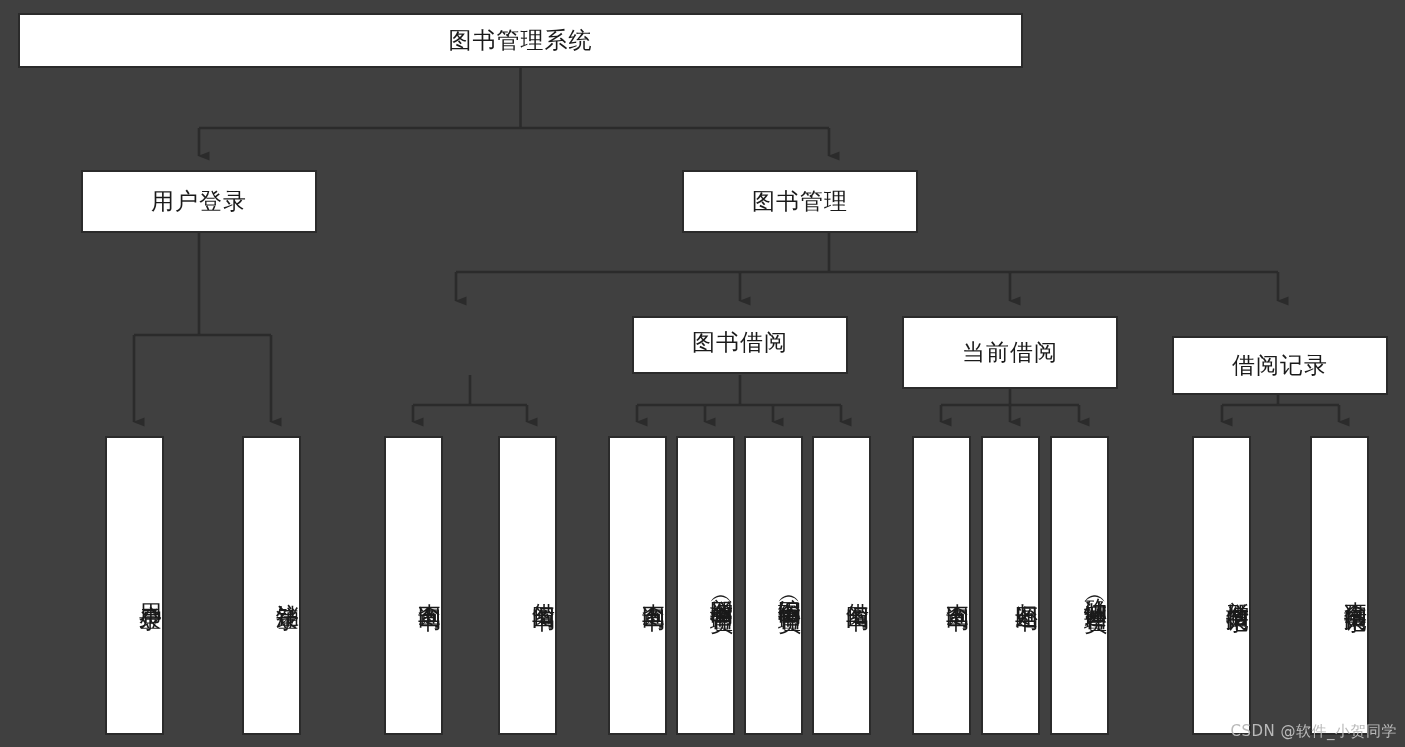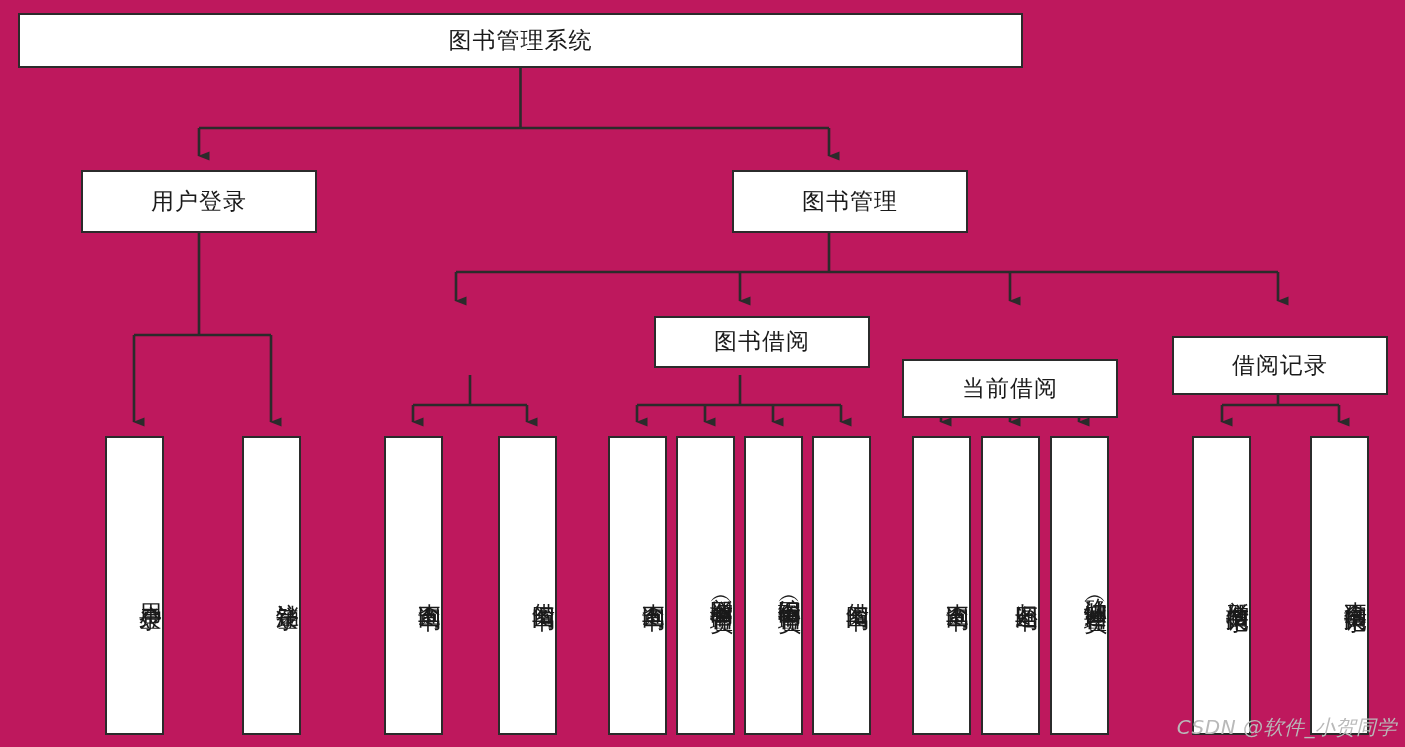--- a/index.html
+++ b/index.html
@@ -8,21 +8,21 @@
     padding: 0;
     background: #ffffff;
   }
   body {
     font-family: "DejaVu Sans", "Liberation Sans", sans-serif;
   }
   #diagram-root {
     position: relative;
     width: 1405px;
     height: 747px;
-    background: #be185d;
+    background: #404040;
     overflow: hidden;
   }
   svg.connector-layer {
     position: absolute;
     left: 0;
     top: 0;
     width: 1405px;
     height: 747px;
     pointer-events: none;
   }
@@ -56,25 +56,24 @@
     text-orientation: upright;
     white-space: nowrap;
   }
   .node-label {
     display: block;
   }
   #watermark {
     position: absolute;
     right: 8px;
     bottom: 6px;
-    font-size: 20px;
+    font-size: 15px;
     color: #b9b9b9;
     letter-spacing: 0.5px;
     white-space: nowrap;
-    font-style: italic;
   }
 </style>
 </head>
 <body>
 
 <div id="diagram-root">
 
   <svg class="connector-layer" viewBox="0 0 1405 747" xmlns="http://www.w3.org/2000/svg">
     <defs>
       <marker id="arrowhead" markerWidth="10" markerHeight="12" refX="4.6" refY="10.5" orient="auto" markerUnits="userSpaceOnUse">
@@ -138,30 +137,30 @@
   </svg>
 
   <div class="node horizontal" style="left:18px; top:13px; width:1005px; height:55px;">
     <span class="node-label">图书管理系统</span>
   </div>
 
   <div class="node horizontal" style="left:81px; top:170px; width:236px; height:63px;">
     <span class="node-label">用户登录</span>
   </div>
 
-  <div class="node horizontal" style="left:732px; top:170px; width:236px; height:63px;">
+  <div class="node horizontal" style="left:682px; top:170px; width:236px; height:63px;">
     <span class="node-label">图书管理</span>
   </div>
 
 
-  <div class="node horizontal" style="left:654px; top:316px; width:216px; height:52px;">
+  <div class="node horizontal" style="left:632px; top:316px; width:216px; height:58px;font-family:Liberation Mono, monospace;">
     <span class="node-label">图书借阅</span>
   </div>
 
-  <div class="node horizontal" style="left:902px; top:316px; width:216px; height:59px;margin-top:43px;">
+  <div class="node horizontal" style="left:902px; top:316px; width:216px; height:73px;">
     <span class="node-label">当前借阅</span>
   </div>
 
   <div class="node horizontal" style="left:1172px; top:336px; width:216px; height:59px;">
     <span class="node-label">借阅记录</span>
   </div>
 
   <div class="node vertical" style="left:105px; top:436px; width:59px; height:299px;">
     <span class="node-label">用户登录</span>
   </div>

